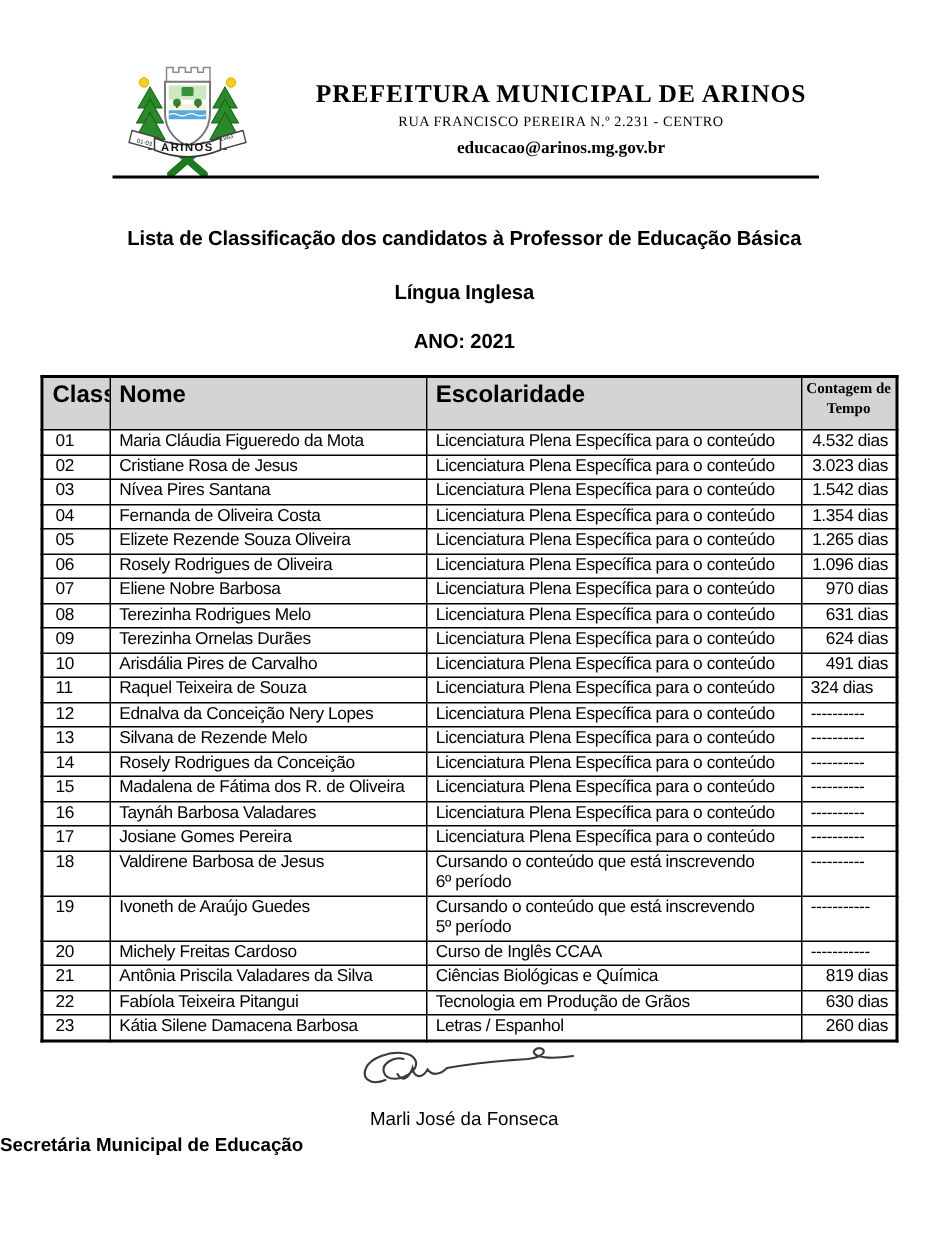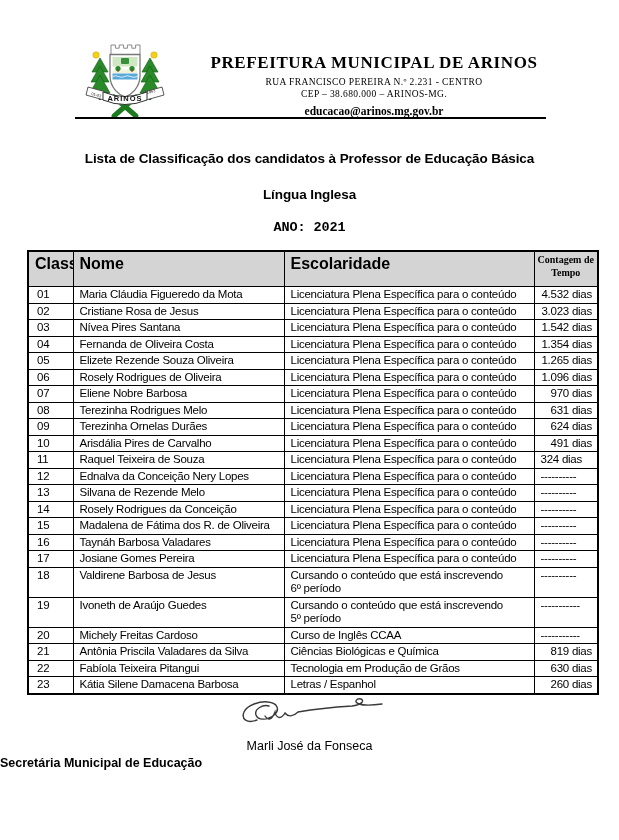--- a/index.html
+++ b/index.html
@@ -12,21 +12,21 @@
              font-family:"Liberation Serif",serif;}
   .org-name{font-size:17px;font-weight:bold;letter-spacing:.6px;white-space:nowrap;}
   .addr{font-size:9.5px;letter-spacing:.4px;margin-top:4px;}
   .addr2{font-size:9.5px;letter-spacing:.4px;margin-top:2px;}
   .email{font-size:11.5px;font-weight:bold;margin-top:6px;}
   .rule{position:absolute;left:75px;top:117px;width:471px;height:2px;background:#000;}
 
   
   .title{position:absolute;left:0;width:100%;text-align:center;font-weight:bold;
          font-size:13.5px;letter-spacing:-.1px;}
-  .t1{top:151px;} .t2{top:187px;text-align:center;} .t3{top:220px;font-family:Liberation Mono, monospace;}
+  .t1{top:151px;} .t2{top:187px;text-align:center;} .t3{top:220px;}
 
   
   table.list{position:absolute;left:27px;top:250px;width:570px;
              border-collapse:collapse;table-layout:fixed;border:2px solid #000;}
   .list th,.list td{border:1px solid #000;overflow:hidden;}
   .list th{background:#d4d4d4;vertical-align:top;text-align:left;
            font-size:16px;font-weight:bold;padding:3px 0 0 6px;height:31px;}
   .list th.th-tempo{font-family:"Liberation Serif",serif;font-size:10px;
                     text-align:center;padding:2px 2px 0 2px;line-height:1.25;}
   .list td{font-size:11.5px;letter-spacing:-.25px;vertical-align:top;
@@ -88,21 +88,20 @@
         <text x="8" y="55" font-size="4" font-family="Liberation Sans, sans-serif" fill="#222" transform="rotate(14 8 55)">01-03</text>
         <text x="64" y="54" font-size="4" font-family="Liberation Sans, sans-serif" fill="#222" transform="rotate(-14 64 54)">1963</text>
         <text x="42" y="60.5" font-size="7.5" font-weight="bold" text-anchor="middle" font-family="Liberation Sans, sans-serif" fill="#111" letter-spacing="1">ARINOS</text>
       </g>
     </svg>
   </div>
 
   <div class="head-text">
     <div class="org-name">PREFEITURA MUNICIPAL DE ARINOS</div>
     <div class="addr">RUA FRANCISCO  PEREIRA  N.º 2.231 - CENTRO</div>
-    <div class="addr2">CEP – 38.680.000 – ARINOS-MG.</div>
     <div class="email">educacao@arinos.mg.gov.br</div>
   </div>
   <div class="rule"></div>
 
   <div class="title t1">Lista de Classificação dos candidatos à Professor de Educação Básica</div>
   <div class="title t2">Língua Inglesa</div>
   <div class="title t3">ANO: 2021</div>
 
   <table class="list">
     <colgroup>

